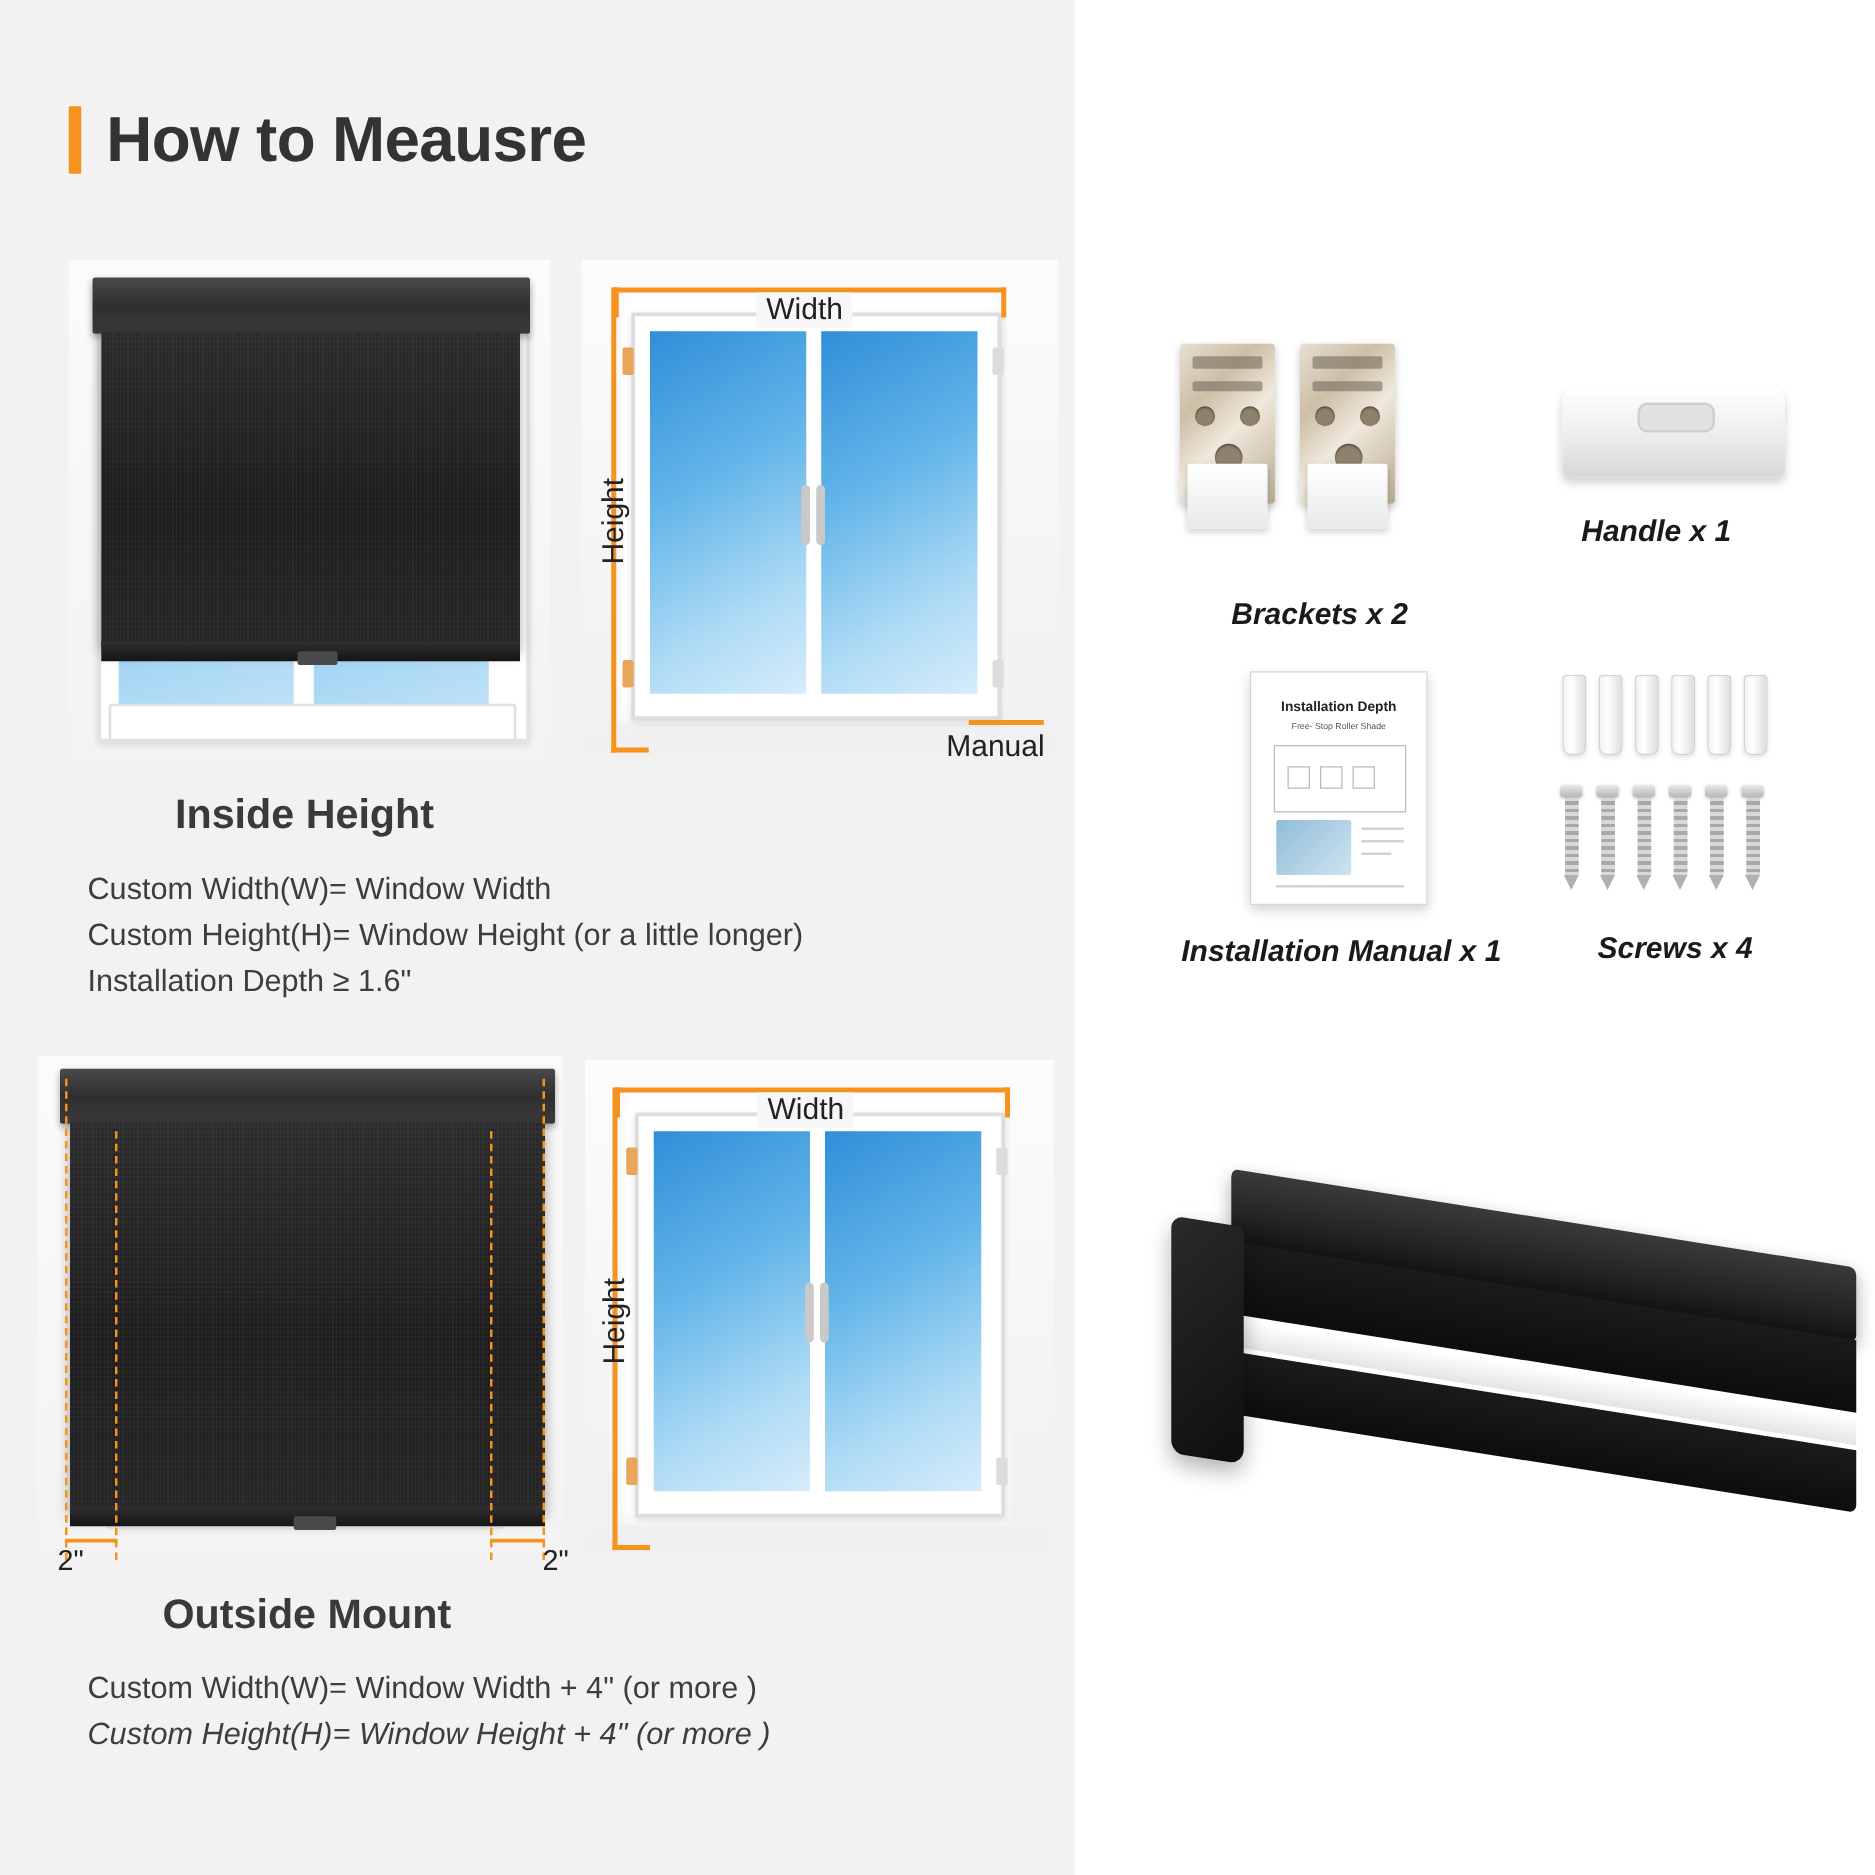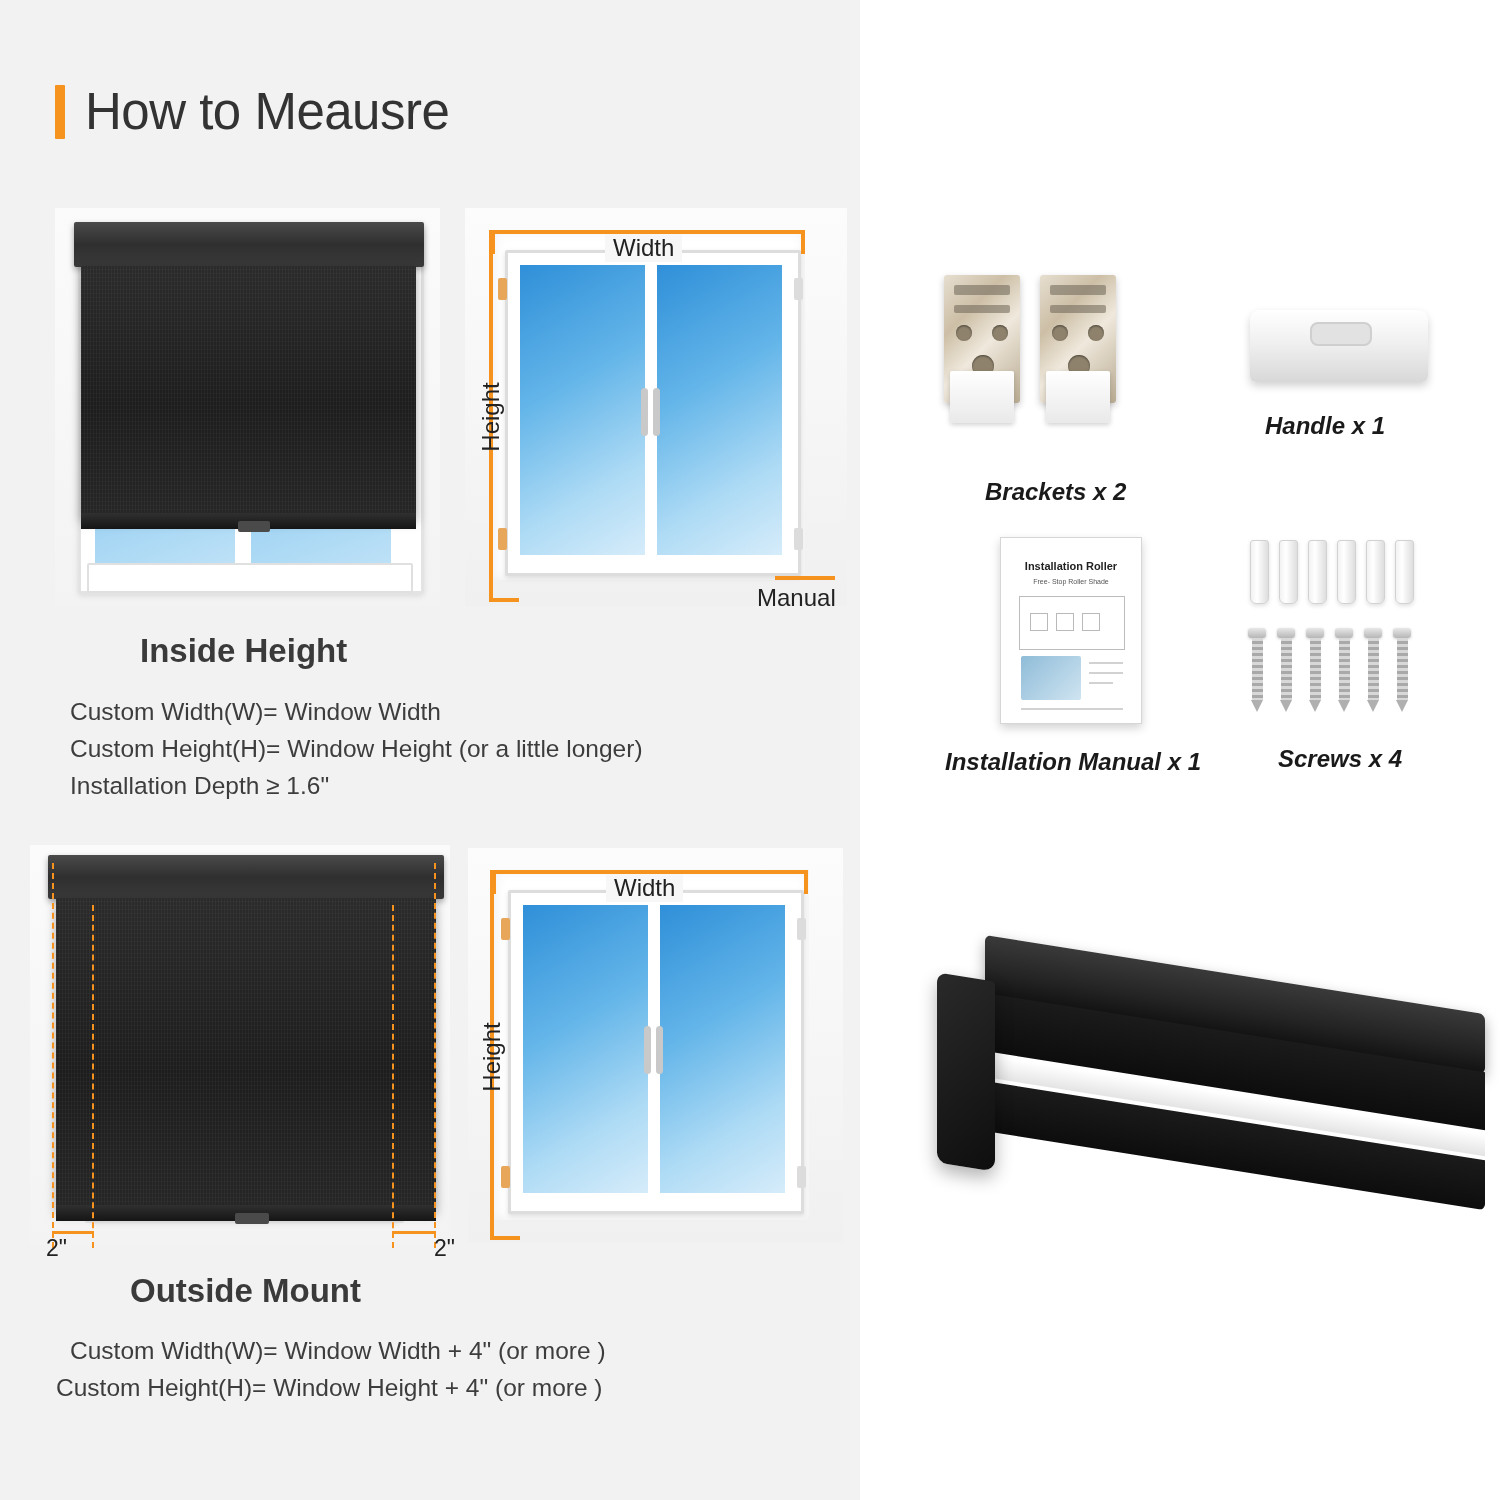--- a/index.html
+++ b/index.html
@@ -47,21 +47,21 @@
     gap: 20px;
   }
   .title-bar {
     width: 10px;
     height: 54px;
     background: #f6921e;
     border-radius: 1px;
   }
   .title-text {
     font-size: 51px;
-    font-weight: normal;
+    font-weight: bold;
     color: #333333;
     letter-spacing: -0.5px;
     white-space: nowrap;
   }
   .mount-label {
     position: absolute;
     font-size: 33px;
     font-weight: bold;
     color: #3a3a3a;
   }
@@ -386,21 +386,21 @@
       <div class="tick" style="left:336px; top:22px; width:4px; height:24px;"></div>
       <div class="dim-label" style="left:138px; top:26px; background:#f7f7f7; padding:0 8px;">Width</div>
 
       <div class="dim-line" style="left:22px; top:22px; width:4px; height:370px;"></div>
       <div class="tick" style="left:22px; top:388px; width:30px; height:4px;"></div>
       <div class="dim-label vert" style="left:-16px; top:195px; width:80px; text-align:center;">Height</div>
     </div>
 
     <div class="mount-label" style="left:130px; top:1272px;">Outside Mount</div>
     <div class="spec-line" style="left:70px; top:1337px;">Custom Width(W)= Window Width + 4" (or more )</div>
-    <div class="spec-line" style="left:56px; top:1374px;">Custom Height(H)= Window Height + 4" (or more )</div>
+    <div class="spec-line" style="left:70px; top:1374px;font-style:italic;">Custom Height(H)= Window Height + 4" (or more )</div>
   </div>
 
   <div class="divider"></div>
 
   <div class="right-panel">
 
 
     <div style="position:absolute; left:80px; top:275px; width:210px; height:170px;">
       <div class="bracket" style="left:4px; top:0; width:76px; height:128px;">
         <div class="bracket-slot" style="left:10px; top:10px; width:56px; height:10px;"></div>
@@ -421,21 +421,21 @@
     </div>
     <div class="part-label" style="left:125px; top:478px;">Brackets x 2</div>
 
     <div style="position:absolute; left:390px; top:310px; width:180px; height:80px;">
       <div class="handle-piece" style="left:0; top:0; width:178px; height:72px;"></div>
       <div class="handle-notch" style="left:60px; top:12px; width:58px; height:20px;"></div>
     </div>
     <div class="part-label" style="left:405px; top:412px;">Handle x 1</div>
 
     <div class="manual" style="left:140px; top:537px; width:140px; height:185px;">
-      <div class="manual-title" style="top:22px;">Installation Roller</div>
+      <div class="manual-title" style="top:22px;">Installation Depth</div>
       <div class="manual-sub" style="top:40px;">Free- Stop Roller Shade</div>
       <div class="manual-box" style="left:18px; top:58px; width:104px; height:52px;">
         <div style="position:absolute;left:10px;top:16px;width:16px;height:16px;border:1px solid #b9b9b9;"></div>
         <div style="position:absolute;left:36px;top:16px;width:16px;height:16px;border:1px solid #b9b9b9;"></div>
         <div style="position:absolute;left:62px;top:16px;width:16px;height:16px;border:1px solid #b9b9b9;"></div>
       </div>
       <div style="position:absolute;left:20px;top:118px;width:60px;height:44px;background:linear-gradient(135deg,#8fbcd8,#cfe4f1);border-radius:2px;"></div>
       <div class="manual-line" style="left:88px; top:124px; width:34px;"></div>
       <div class="manual-line" style="left:88px; top:134px; width:34px;"></div>
       <div class="manual-line" style="left:88px; top:144px; width:24px;"></div>

